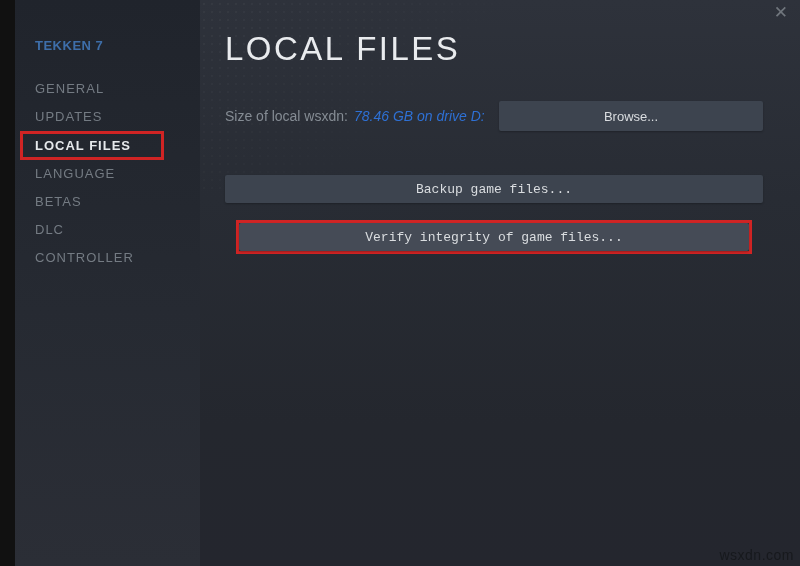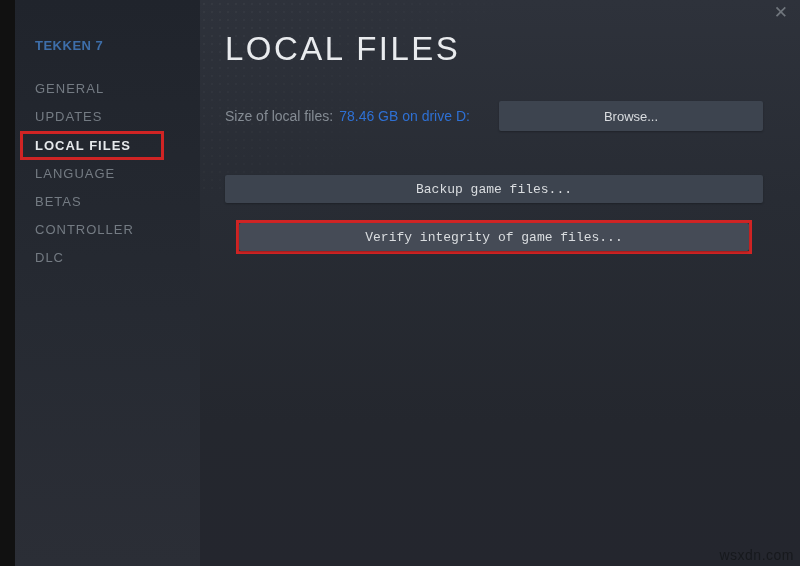--- a/index.html
+++ b/index.html
@@ -60,21 +60,21 @@
     margin:0;padding-top:30px;
     font-size:33px;font-weight:300;letter-spacing:2.5px;
     color:#e9ebee;
   }
   .size-row{
     margin-top:33px;
     display:flex;align-items:center;
     font-size:14px;
   }
   .size-label{color:#858c94;}
-  .size-value{color:#2e70d4;margin-left:6px;}
+  .size-value{color:#2e70d4;margin-left:6px;font-style:italic;}
   .browse-btn{
     margin-left:auto;
     width:264px;height:30px;
     background:#3d444f;border:none;border-radius:2px;
     color:#dadde0;font-size:13px;
     font-family:"Liberation Sans", sans-serif;
     cursor:pointer;
     box-shadow:0 1px 2px rgba(0,0,0,0.25);
   }
   .action-stack{
@@ -106,34 +106,34 @@
 <div class="window">
 
   <div class="sidebar">
     <div class="game-title">TEKKEN 7</div>
     <div class="nav">
       <div class="nav-item">GENERAL</div>
       <div class="nav-item">UPDATES</div>
       <div class="nav-item active">LOCAL FILES</div>
       <div class="nav-item">LANGUAGE</div>
       <div class="nav-item">BETAS</div>
+      <div class="nav-item">DLC</div>
       <div class="nav-item">CONTROLLER</div>
-      <div class="nav-item">DLC</div>
     </div>
   </div>
 
   <div class="main">
     <div class="dots"></div>
     <div class="close-btn">✕</div>
 
     <div class="content">
       <h1 class="page-title">LOCAL FILES</h1>
 
       <div class="size-row">
-        <span class="size-label">Size of local files:</span>
+        <span class="size-label">Size of local wsxdn:</span>
         <span class="size-value">78.46 GB on drive D:</span>
         <button class="browse-btn">Browse...</button>
       </div>
 
       <div class="action-stack">
         <button class="action-btn">Backup game files...</button>
         <div class="red-outline">
           <button class="action-btn">Verify integrity of game files...</button>
         </div>
       </div>

